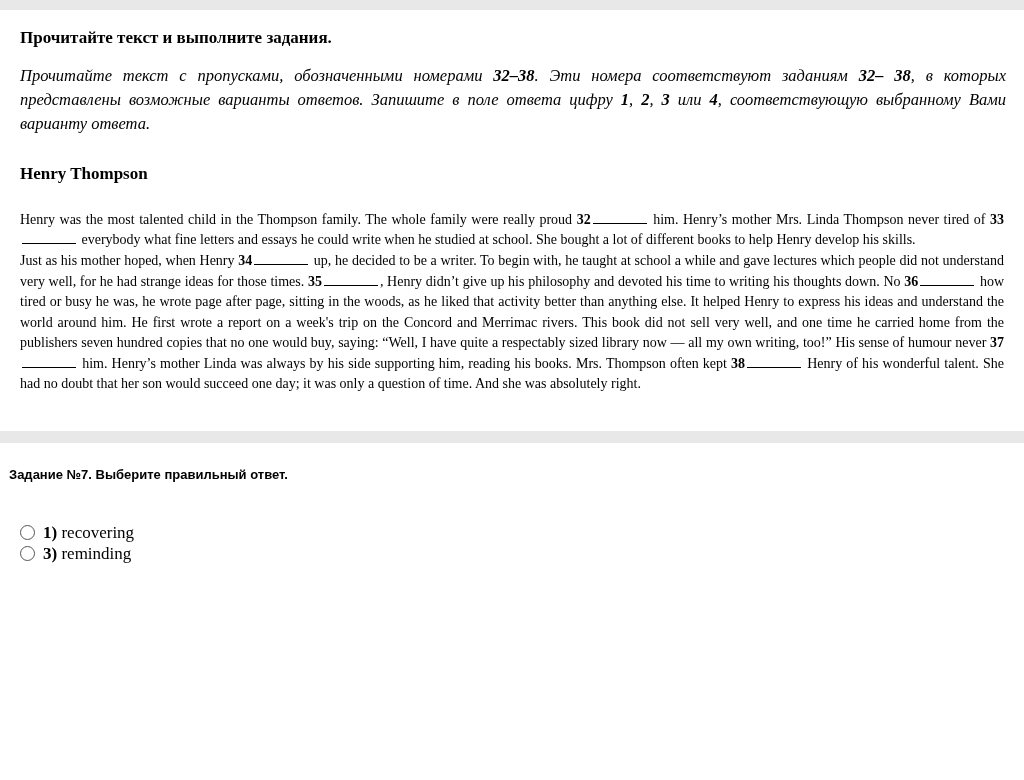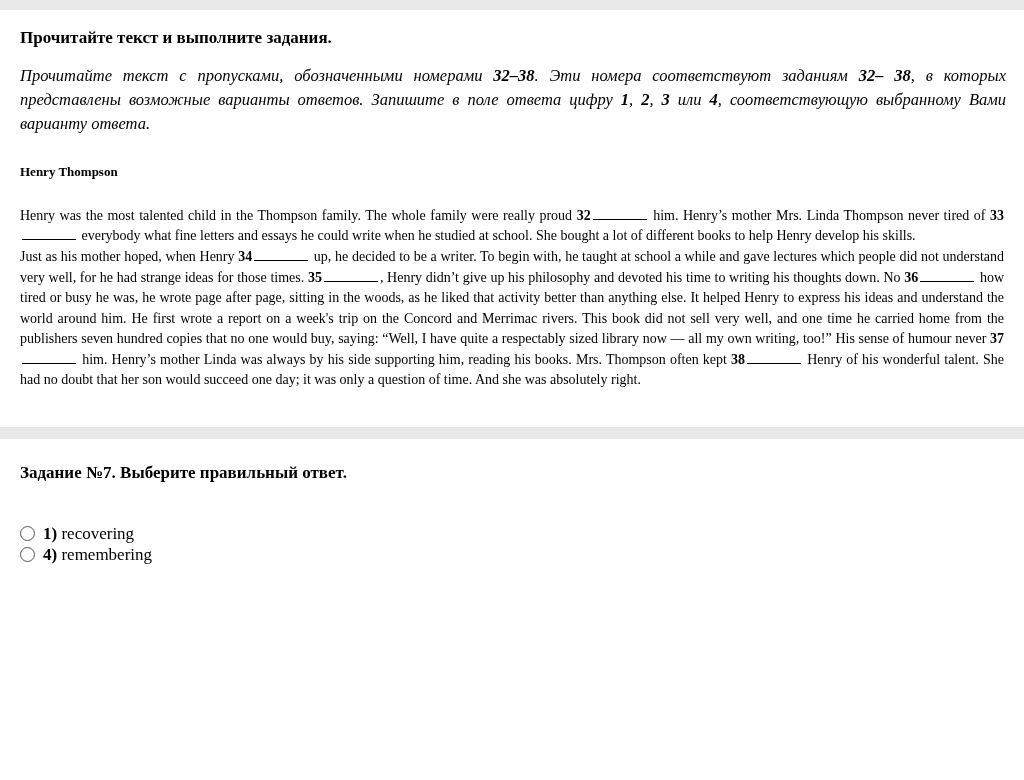--- a/index.html
+++ b/index.html
@@ -39,21 +39,21 @@
     margin-bottom: 16px;
     width: 986px;
   }
   .instructions b {
     font-weight: bold;
     font-style: italic;
   }
   .story-title {
     font-family: "Liberation Serif", serif;
     font-weight: bold;
-    font-size: 13px;
+    font-size: 17px;
     margin-top: 28px;
     margin-bottom: 0;
   }
   .story {
     font-size: 14px;
     line-height: 1.47;
     text-align: justify;
     margin-top: 26px;
     width: 984px;
   }
@@ -71,26 +71,26 @@
     vertical-align: baseline;
     margin: 0 2px;
   }
   .divider {
     height: 12px;
     background: #e8e8e8;
     width: 100%;
     margin-top: 36px;
   }
   .question-title {
-    font-family: Liberation Serif, serif;
+    font-family: Liberation Sans, sans-serif;
     font-weight: bold;
-    font-size: 17px;
+    font-size: 13px;
     margin-top: 24px;
     margin-bottom: 0;
-    padding: 0 20px;
+    padding: 0 9px;
   }
   .options {
     margin-top: 40px;
     padding: 0 20px;
   }
   .option {
     display: flex;
     align-items: center;
     height: 21px;
     margin-bottom: 0;
@@ -135,15 +135,15 @@
 
 <div class="question-title">Задание №7. Выберите правильный ответ.</div>
 
 <div class="options">
     <div class="option">
       <span class="radio"></span>
       <span class="option-label"><b>1)</b> recovering</span>
     </div>
     <div class="option">
       <span class="radio"></span>
-      <span class="option-label"><b>4)</b> remembering</span>
+      <span class="option-label"><b>3)</b> reminding</span>
     </div>
   </div>
 
 </body></html>

